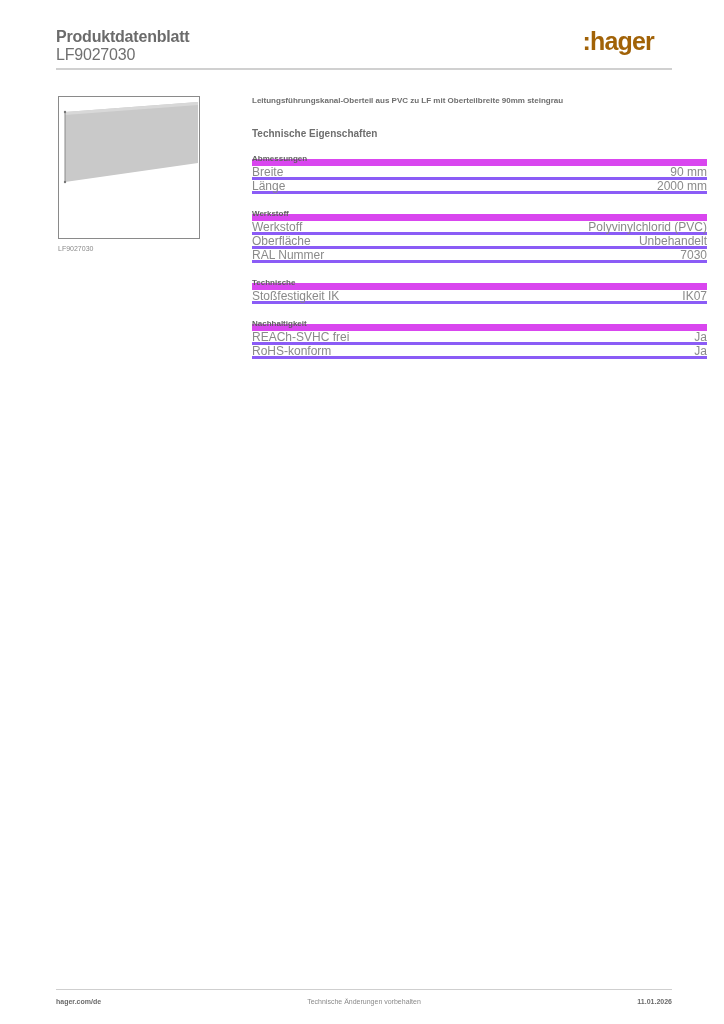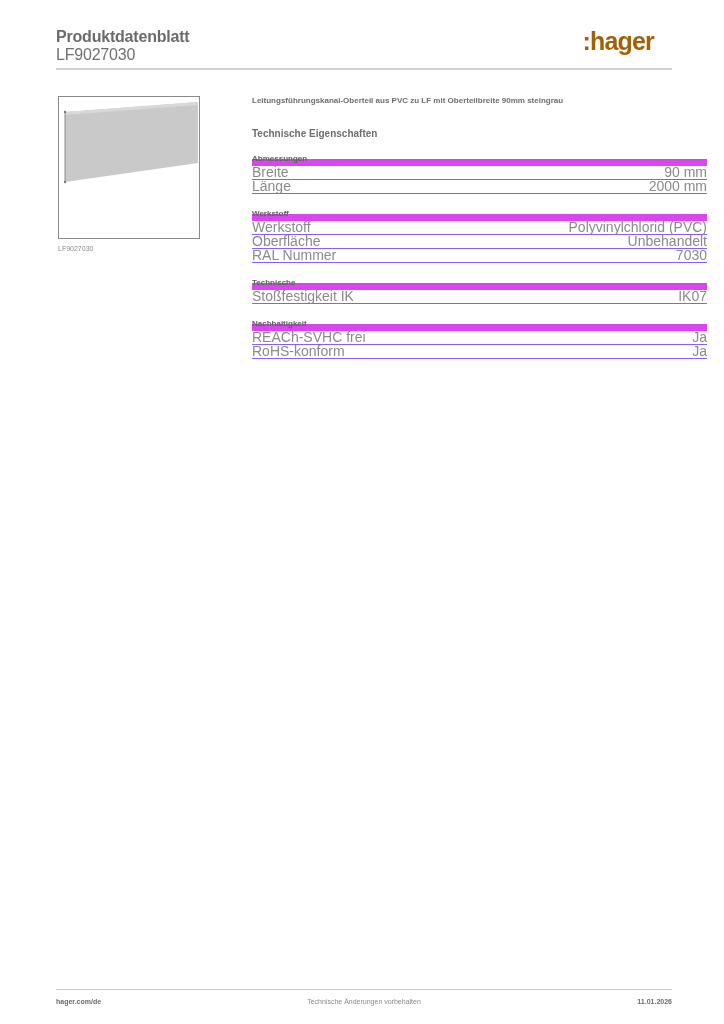--- a/index.html
+++ b/index.html
@@ -16,21 +16,21 @@
   .product-image svg { position: absolute; left: 0; top: 0; }
   .image-caption { position: absolute; left: 58px; top: 245px; font-size: 7px; color: #8a8a8a; }
 
   .content { position: absolute; left: 217px; top: 96px; width: 455px; margin-left: 35px; }
   .product-desc { font-size: 8px; font-weight: bold; color: #6e6e6e; line-height: 10px; }
   .section-heading { font-size: 10px; font-weight: bold; color: #6e6e6e; line-height: 10px; margin-top: 23px; }
 
   .group { margin-top: 14px; }
   .group:first-of-type { margin-top: 12px; }
   .group-title { font-size: 8px; font-weight: bold; color: #5e5e5e; line-height: 12px; height: 13px; border-bottom: 7px solid #d946ef; }
-  .row { display: flex; justify-content: space-between; font-size: 14px; color: #8a8a8a; height: 14px; line-height: 13px; border-bottom: 1px solid #8b5cf6; }
+  .row { display: flex; justify-content: space-between; font-size: 12px; color: #8a8a8a; height: 14px; line-height: 13px; border-bottom: 3px solid #8b5cf6; }
   .row .value { text-align: center; }
 
   .footer-rule { position: absolute; left: 56px; top: 989px; width: 616px; height: 1px; background: #cfcfcf; }
   .footer { position: absolute; left: 56px; top: 998px; width: 616px; height: 12px; font-size: 7px; }
   .footer-left { position: absolute; left: 0; font-weight: bold; color: #6a6a6a; }
   .footer-center { position: absolute; left: 0; right: 0; text-align: center; color: #8a8a8a; }
   .footer-right { position: absolute; right: 0; font-weight: bold; color: #6a6a6a; }
 </style>
 </head>
 <body>

